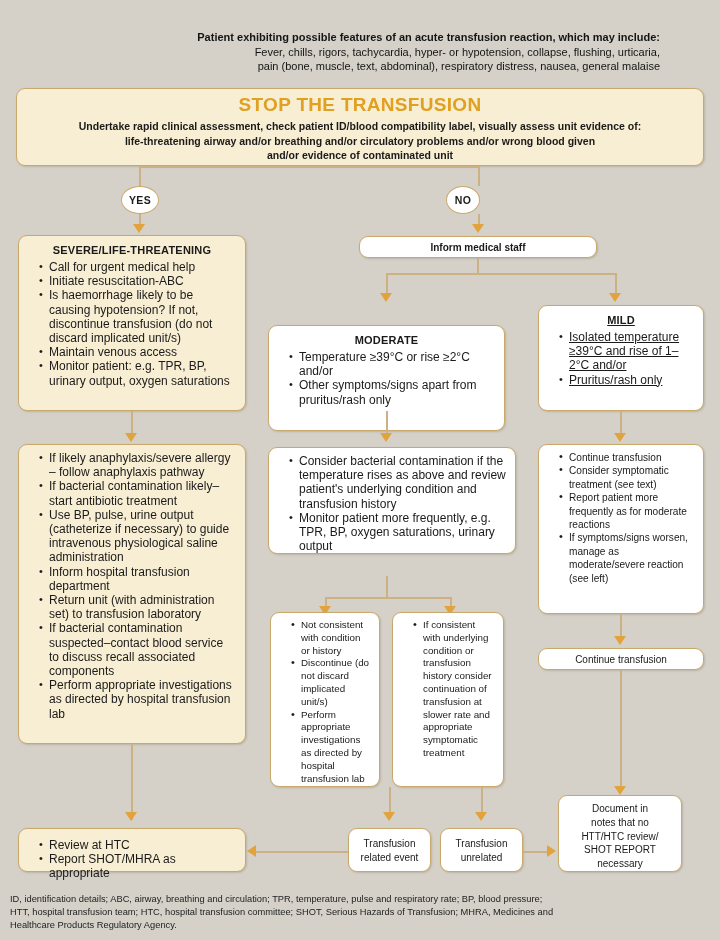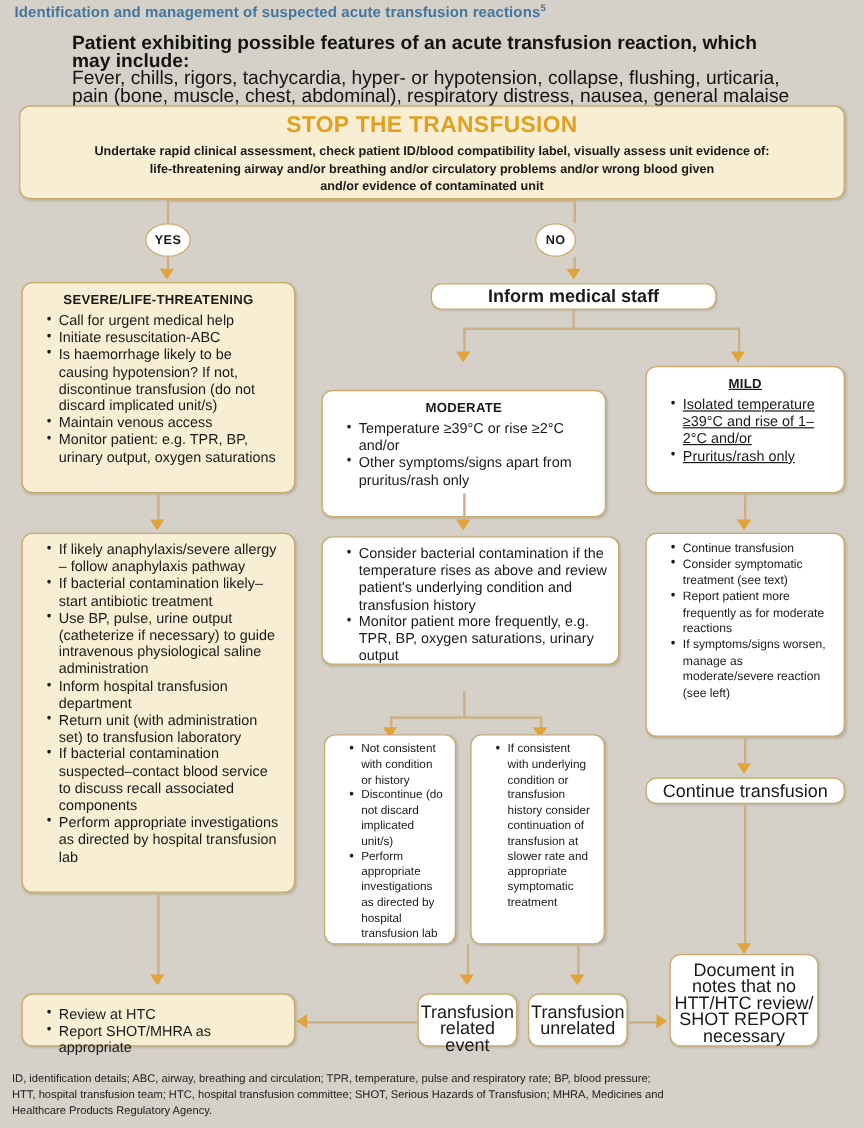--- a/index.html
+++ b/index.html
@@ -17,21 +17,21 @@
   
   .title {
     position:absolute; left:12px; top:2px;
     font-size:12.5px; font-weight:bold; color:#44769e;
     letter-spacing:.1px;
   }
   .title sup { font-size:8px; }
 
   .intro {
     position:absolute; left:60px; top:30px; width:600px;
-    text-align:left; font-size:16px; line-height:14.5px; color:#141414;
+    text-align:right; font-size:11px; line-height:14.5px; color:#141414;
   }
   .intro .lead { font-weight:bold; display:block; }
   .intro .sym { display:block; }
 
   .footer {
     position:absolute; left:10px; top:893px; width:700px;
     font-size:9.3px; line-height:13.2px; color:#1d1d1d;
   }
 
   
@@ -63,21 +63,21 @@
     position:relative; padding-left:9px;
     font-size:12px; line-height:14.2px; margin-bottom:0px;
   }
   ul.bl li::before {
     content:"•"; position:absolute; left:-1px; top:-1px; font-size:11px;
   }
   ul.bl.tight li { font-size:10.1px; line-height:13.4px; }
   ul.bl.small li { font-size:9.8px; line-height:12.8px; }
 
   .plain {
-    text-align:center; font-size:15px; line-height:13.8px;
+    text-align:center; font-size:10px; line-height:13.8px;
     font-weight:normal;
   }
   .plain.b { font-weight:bold; }
 
   
   .oval {
     position:absolute;
     border:1.4px solid #c9a96b;
     border-radius:50%;
     background:#ffffff;
@@ -107,28 +107,25 @@
     border-right:0; border-top:6px solid transparent;
     border-bottom:6px solid transparent;
     border-left:9px solid #e2a33c;
   }
 </style>
 </head>
 <body>
 
 <div id="stage">
 
-  <div class="title">
-    <span>Identification and management of suspected acute transfusion reactions</span><sup>5</sup>
-  </div>
 
   <div class="intro">
     <span class="lead">Patient exhibiting possible features of an acute transfusion reaction, which may include:</span>
     <span class="sym">Fever, chills, rigors, tachycardia, hyper- or hypotension, collapse, flushing, urticaria,</span>
-    <span class="sym">pain (bone, muscle, chest, abdominal), respiratory distress, nausea, general malaise</span>
+    <span class="sym">pain (bone, muscle, text, abdominal), respiratory distress, nausea, general malaise</span>
   </div>
 
   <div class="box beige" style="left:16px; top:88px; width:688px; height:78px;">
     <div class="stoptitle">STOP THE TRANSFUSION</div>
     <div class="stopbody">
       <div>Undertake rapid clinical assessment, check patient ID/blood compatibility label, visually assess unit evidence of:</div>
       <div>life-threatening airway and/or breathing and/or circulatory problems and/or wrong blood given</div>
       <div>and/or evidence of contaminated unit</div>
     </div>
   </div>

